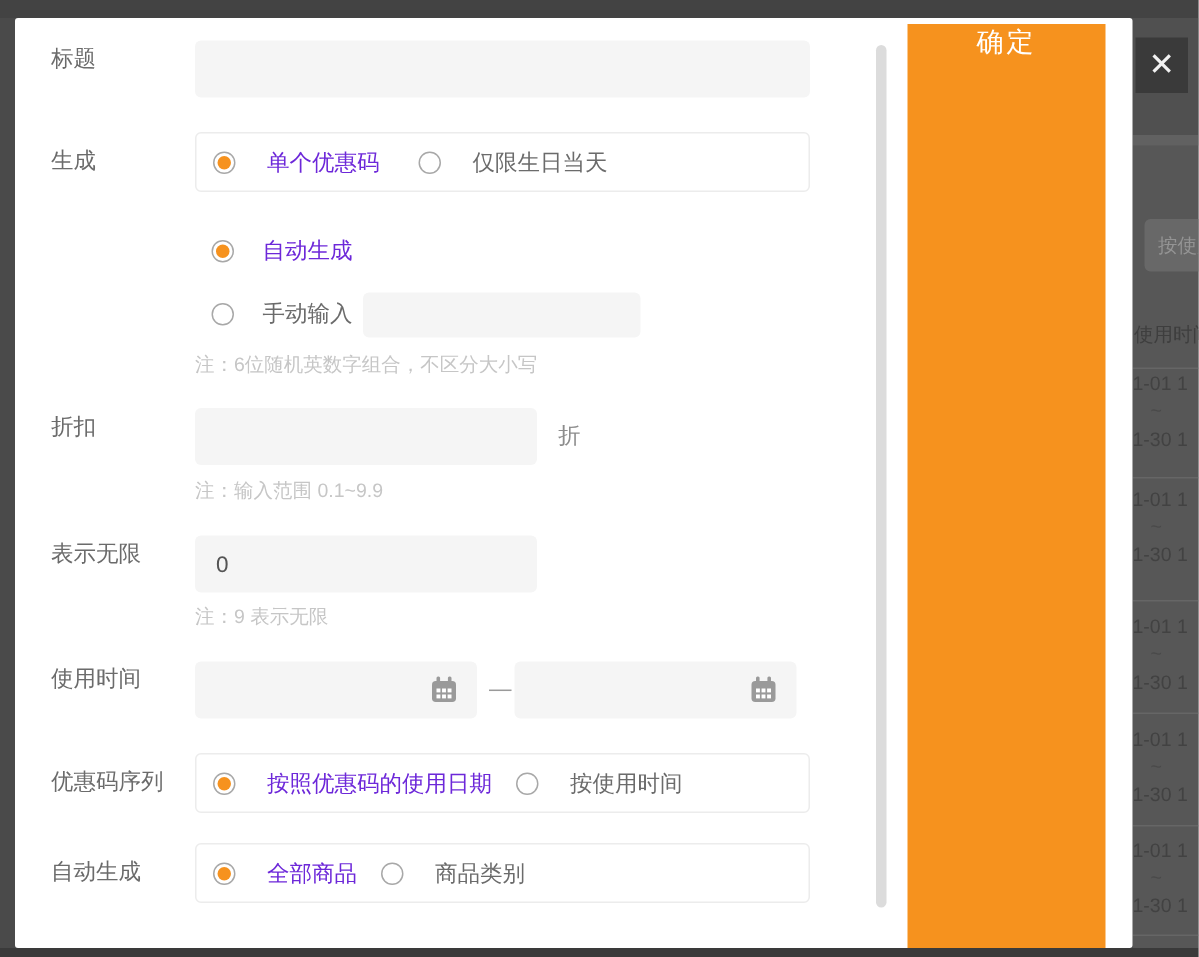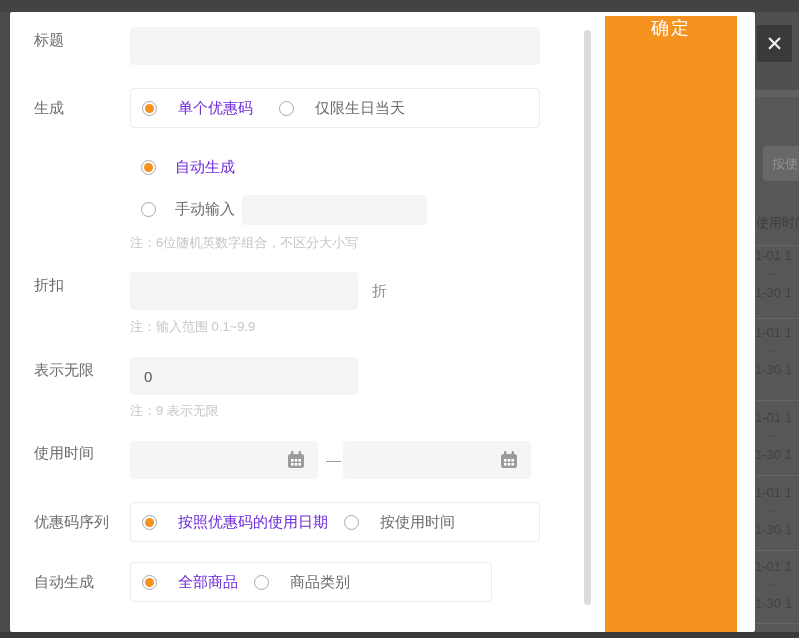--- a/index.html
+++ b/index.html
@@ -198,21 +198,21 @@
 
   <div class="abs field-label" style="left:24px; top:500px">优惠码序列</div>
   <div class="abs group-box" style="left:120px; top:490px; width:410px; height:40px">
     <span class="radio sel" style="margin-left:11px"></span>
     <span class="radio-label sel" style="margin-left:21px">按照优惠码的使用日期</span>
     <span class="radio" style="margin-left:16px"></span>
     <span class="radio-label unsel" style="margin-left:21px">按使用时间</span>
   </div>
 
   <div class="abs field-label" style="left:24px; top:560px">自动生成</div>
-  <div class="abs group-box" style="left:120px; top:550px; width:362px; height:40px">
+  <div class="abs group-box" style="left:120px; top:550px; width:410px; height:40px">
     <span class="radio sel" style="margin-left:11px"></span>
     <span class="radio-label sel" style="margin-left:21px">全部商品</span>
     <span class="radio" style="margin-left:16px"></span>
     <span class="radio-label unsel" style="margin-left:21px">商品类别</span>
   </div>
 
   <div class="abs" id="modal-scrollbar"></div>
 
   <div class="abs" id="confirm-panel">
     <span>确定</span>

